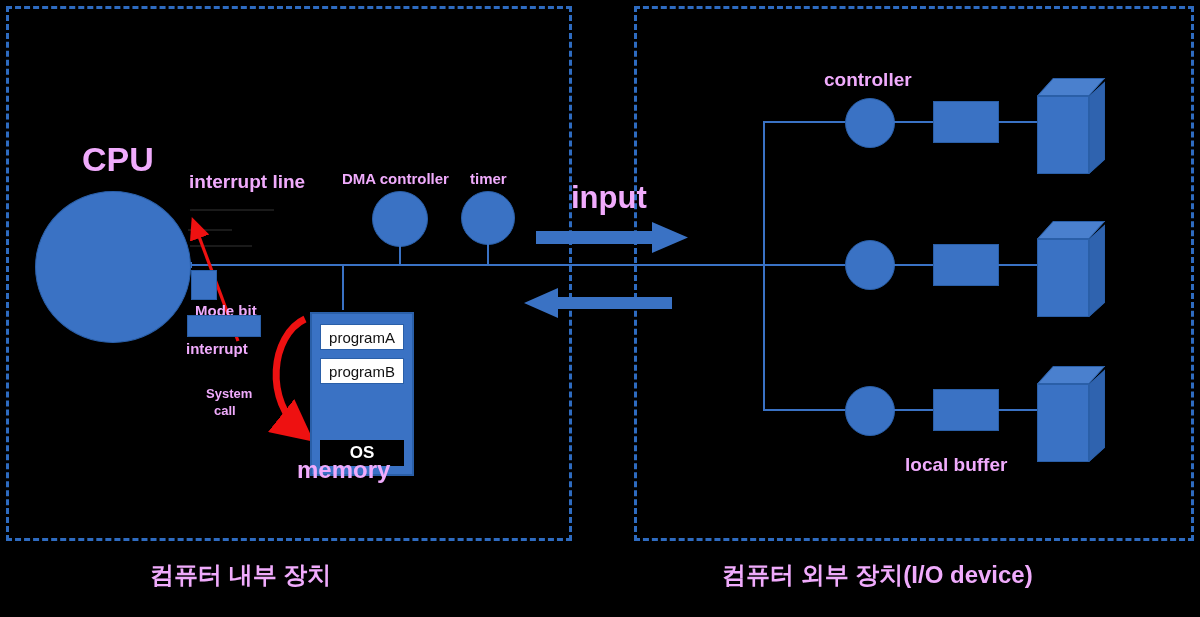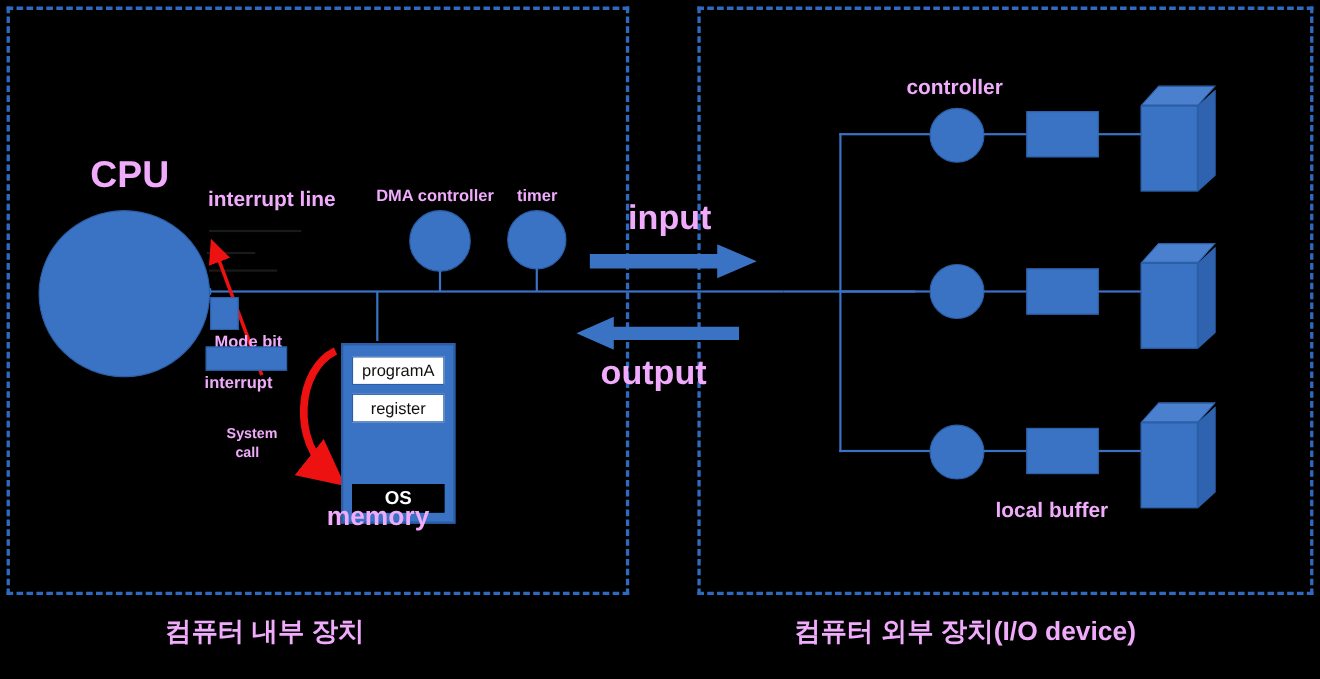--- a/index.html
+++ b/index.html
@@ -169,31 +169,30 @@
   <div class="abs busline" style="left:399px; top:246px; width:2px; height:19px;"></div>
   <div class="abs lbl lbl-sm" style="left:342px; top:171px;">DMA controller</div>
 
   <div class="abs circle" style="left:461px; top:191px; width:54px; height:54px;"></div>
   <div class="abs busline" style="left:487px; top:244px; width:2px; height:21px;"></div>
   <div class="abs lbl lbl-sm" style="left:470px; top:171px;">timer</div>
 
   <div class="abs busline" style="left:342px; top:265px; width:2px; height:45px;"></div>
   <div class="abs" id="memory-block" style="left:294px; top:312px; width:104px; height:164px;margin-left:16px;">
     <div class="mem-slot" style="top:10px; height:26px;">programA</div>
-    <div class="mem-slot" style="top:44px; height:26px;">register</div>
+    <div class="mem-slot" style="top:44px; height:26px;">programB</div>
     <div class="mem-slot os" style="bottom:8px; height:26px;">OS</div>
   </div>
   <div class="abs lbl" style="left:297px; top:458px; font-size:24px;">memory</div>
 
   <div class="abs lbl" style="left:571px; top:182px; font-size:31px;">input</div>
   <svg class="abs flow-arrow" style="left:536px; top:222px; width:152px; height:32px;">
     <path d="M0,9 L116,9 L116,0 L152,15.5 L116,31 L116,22 L0,22 z" fill="#3A72C4"></path>
   </svg>
 
-  <div class="abs lbl" style="left:546px; top:323px; font-size:31px;">output</div>
   <svg class="abs flow-arrow" style="left:524px; top:288px; width:148px; height:30px;">
     <path d="M148,9 L34,9 L34,0 L0,15 L34,30 L34,21 L148,21 z" fill="#3A72C4"></path>
   </svg>
 
   <div class="abs busline" style="left:712px; top:264px; width:120px; height:2px;"></div>
 
   <div class="abs busline" style="left:763px; top:121px; width:2px; height:290px;"></div>
 
   <div class="abs busline" style="left:763px; top:121px; width:86px; height:2px;"></div>
 

